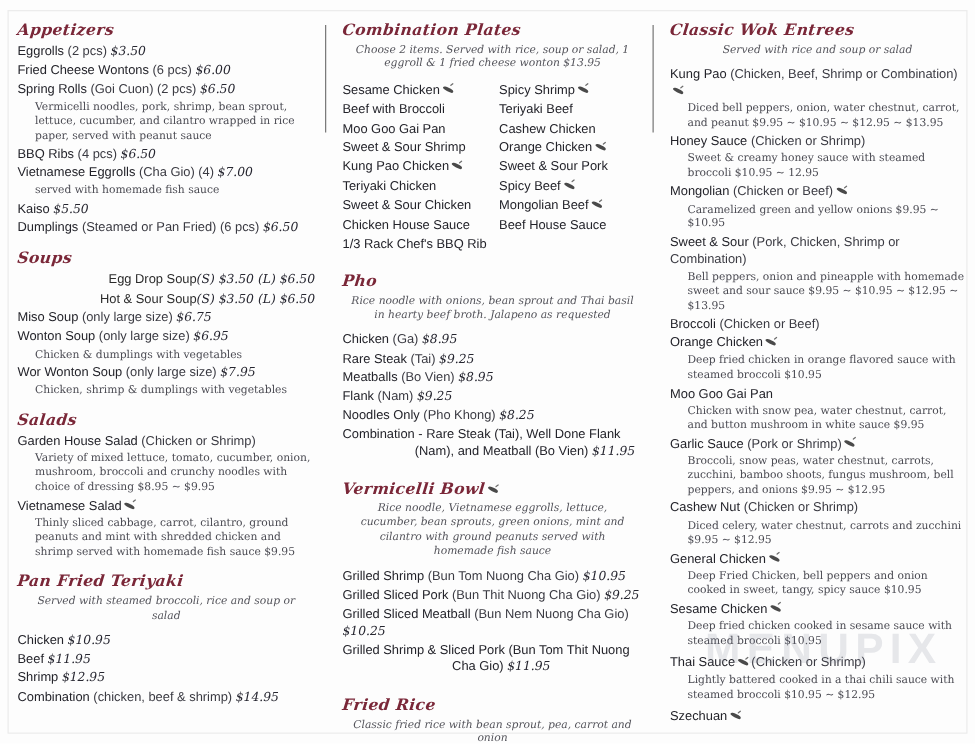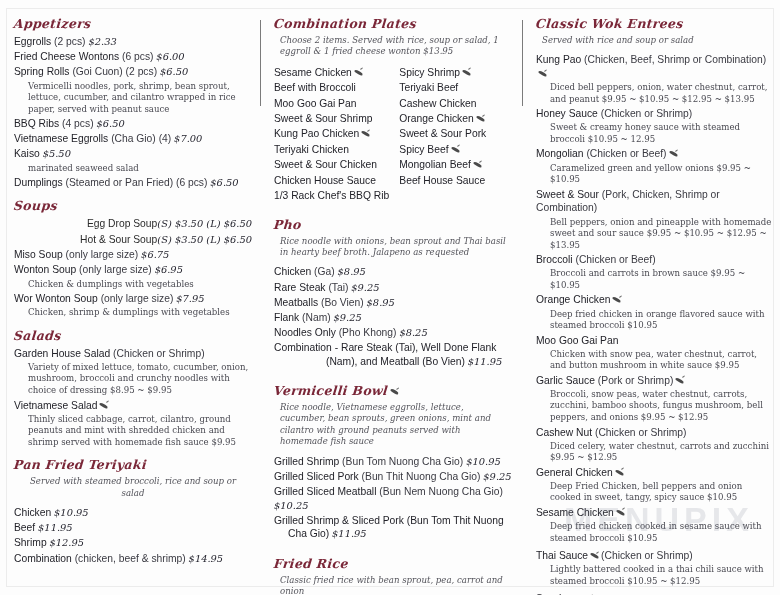--- a/index.html
+++ b/index.html
@@ -58,20 +58,21 @@
     margin: 0 0 4px 0;
     transform: skewX(-6deg);
   }
   .sec-note {
     font-family: "DejaVu Serif", serif;
     font-style: italic;
     font-size: 8.6px;
     color: #53535a;
     line-height: 1.32;
     margin: 0 0 7px 0;
+    text-align: center;
     padding: 0 6px;
   }
   .sec-note.left { text-align: center; padding-left: 6px; }
 
   .item {
     margin: 0 0 1.5px 0;
     font-size: 10.3px;
     line-height: 1.33;
     color: #23232a;
   }
@@ -134,21 +135,21 @@
     gap: 10px;
   }
   .two-col-list > div { flex: 1; }
   .plate {
     font-size: 10.3px;
     line-height: 1.5;
     color: #23232a;
     white-space: nowrap;
   }
 
-  .hang { margin-left: 14px; display: block; }
+  .hang { margin-left: 14px; display: block; text-align: center; }
 
   .watermark {
     position: absolute;
     left: 552px;
     top: 500px;
     font-size: 34px;
     font-weight: bold;
     letter-spacing: 5px;
     color: rgba(120,125,140,0.17);
     font-family: "Liberation Sans", sans-serif;
@@ -159,28 +160,28 @@
 </style>
 </head>
 <body>
 
 <div class="page">
 
   <div class="col col1">
 
     <div class="sec-title">Appetizers</div>
     <div id="appetizers-list">
-        <div class="item"><span>Eggrolls</span> <span class="paren">(2 pcs)</span> <span class="price">$2.33</span></div>
+        <div class="item"><span>Eggrolls</span> <span class="paren">(2 pcs)</span> <span class="price">$3.50</span></div>
         <div class="item"><span>Fried Cheese Wontons</span> <span class="paren">(6 pcs)</span> <span class="price">$6.00</span></div>
         <div class="item"><span>Spring Rolls</span> <span class="paren">(Goi Cuon) (2 pcs)</span> <span class="price">$6.50</span></div>
         <div class="desc">Vermicelli noodles, pork, shrimp, bean sprout, lettuce, cucumber, and cilantro wrapped in rice paper, served with peanut sauce</div>
         <div class="item"><span>BBQ Ribs</span> <span class="paren">(4 pcs)</span> <span class="price">$6.50</span></div>
         <div class="item"><span>Vietnamese Eggrolls</span> <span class="paren">(Cha Gio) (4)</span> <span class="price">$7.00</span></div>
+        <div class="desc">served with homemade fish sauce</div>
         <div class="item"><span>Kaiso</span> <span class="price">$5.50</span></div>
-        <div class="desc">marinated seaweed salad</div>
         <div class="item"><span>Dumplings</span> <span class="paren">(Steamed or Pan Fried) (6 pcs)</span> <span class="price">$6.50</span></div>
       </div>
 
     <div class="gap"></div>
     <div class="sec-title">Soups</div>
     <div id="soups-sized-list">
         <div class="row-flex">
           <span>Egg Drop Soup</span>
           <span class="price">(S)  $3.50  (L)  $6.50</span>
         </div>
@@ -297,21 +298,20 @@
     <div id="wok-list">
         <div class="item"><span>Kung Pao</span> <span class="paren">(Chicken, Beef, Shrimp or Combination)</span><span class="chili"></span></div>
         <div class="desc">Diced bell peppers, onion, water chestnut, carrot, and peanut $9.95 ~ $10.95 ~ $12.95 ~ $13.95</div>
         <div class="item"><span>Honey Sauce</span> <span class="paren">(Chicken or Shrimp)</span></div>
         <div class="desc">Sweet &amp; creamy honey sauce with steamed broccoli $10.95 ~ 12.95</div>
         <div class="item"><span>Mongolian</span> <span class="paren">(Chicken or Beef)</span><span class="chili"></span></div>
         <div class="desc">Caramelized green and yellow onions $9.95 ~ $10.95</div>
         <div class="item"><span>Sweet &amp; Sour</span> <span class="paren">(Pork, Chicken, Shrimp or Combination)</span></div>
         <div class="desc">Bell peppers, onion and pineapple with homemade sweet and sour sauce $9.95 ~ $10.95 ~ $12.95 ~ $13.95</div>
         <div class="item"><span>Broccoli</span> <span class="paren">(Chicken or Beef)</span></div>
-        <div class="desc">Broccoli and carrots in brown sauce $9.95 ~ $10.95</div>
         <div class="item"><span>Orange Chicken</span><span class="chili"></span></div>
         <div class="desc">Deep fried chicken in orange flavored sauce with steamed broccoli $10.95</div>
         <div class="item"><span>Moo Goo Gai Pan</span></div>
         <div class="desc">Chicken with snow pea, water chestnut, carrot, and button mushroom in white sauce $9.95</div>
         <div class="item"><span>Garlic Sauce</span> <span class="paren">(Pork or Shrimp)</span><span class="chili"></span></div>
         <div class="desc">Broccoli, snow peas, water chestnut, carrots, zucchini, bamboo shoots, fungus mushroom, bell peppers, and onions $9.95 ~ $12.95</div>
         <div class="item"><span>Cashew Nut</span> <span class="paren">(Chicken or Shrimp)</span></div>
         <div class="desc">Diced celery, water chestnut, carrots and zucchini $9.95 ~ $12.95</div>
         <div class="item"><span>General Chicken</span><span class="chili"></span></div>
         <div class="desc">Deep Fried Chicken, bell peppers and onion cooked in sweet, tangy, spicy sauce $10.95</div>

